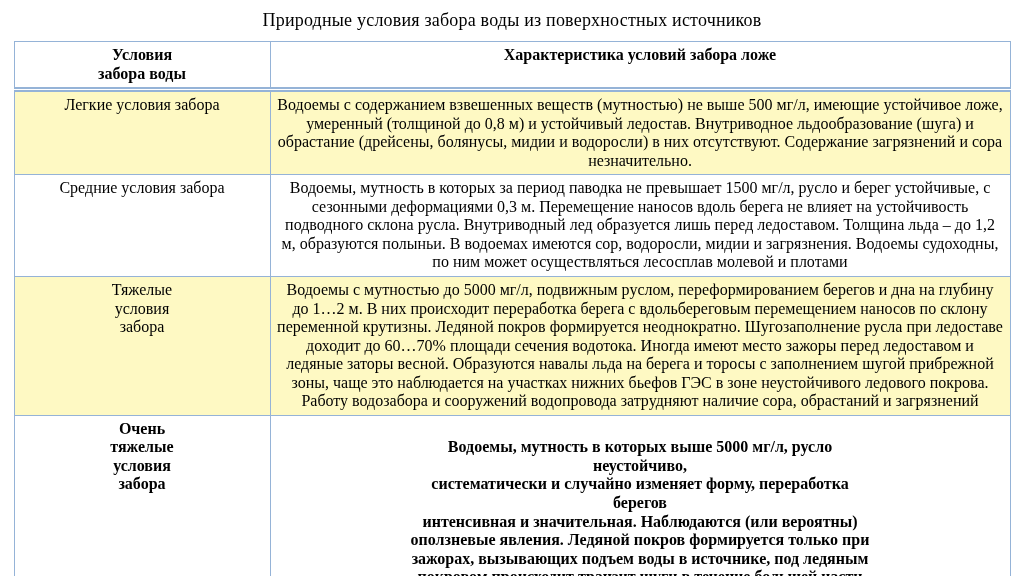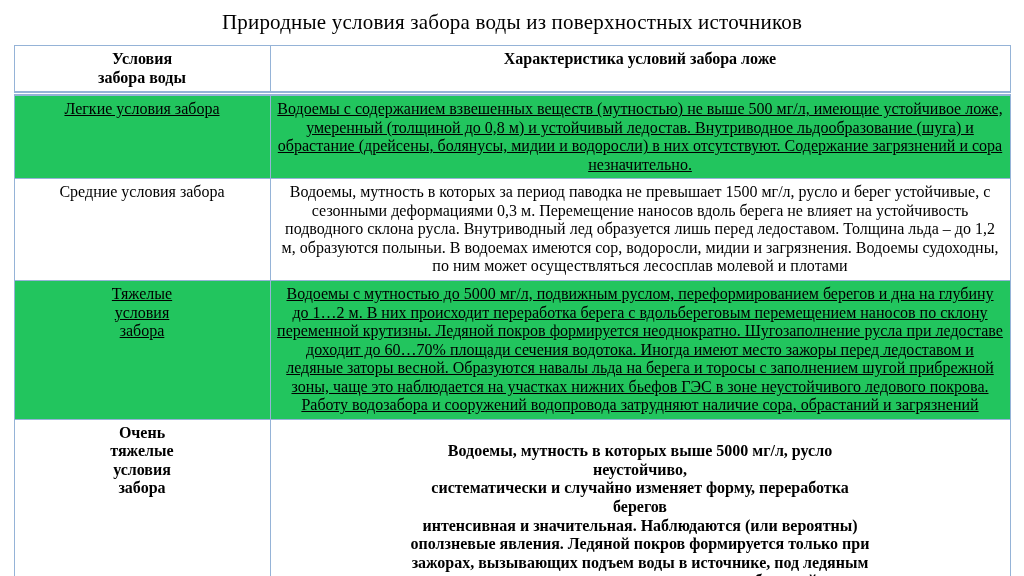--- a/index.html
+++ b/index.html
@@ -12,21 +12,21 @@
     font-family: "Liberation Serif", "DejaVu Serif", serif;
     color: #000000;
   }
   .page {
     width: 1024px;
     height: 576px;
     position: relative;
   }
   .slide-title {
     text-align: center;
-    font-size: 21px;
+    font-size: 18px;
     font-weight: 400;
     padding-top: 10px;
     margin: 0 0 10px 0;
     letter-spacing: 0.2px;
   }
   table.conditions {
     width: 996px;
     margin: 0 auto;
     border-collapse: collapse;
     table-layout: fixed;
@@ -41,21 +41,21 @@
     text-align: center;
     padding: 4px 6px;
     white-space: pre-line;
     overflow: hidden;
   }
   thead th {
     font-weight: bold;
     border-bottom: 5px double #95b3d7;
     background: #ffffff;
   }
-  tr.band td { background: #22c55e; text-decoration: underline; }
+  tr.band td { background: #fef9c3; }
   tr.plain td { background: #ffffff; }
   tr.r-head { height: 36px; }
   tr.r1 { height: 84px; }
   tr.r2 { height: 84px; }
   tr.r3 { height: 118px; }
   tr.r4 { height: 188px; font-weight: bold; }
   .narrow-block {
     max-width: 470px;
     margin: 0 auto;
     white-space: pre-line;

